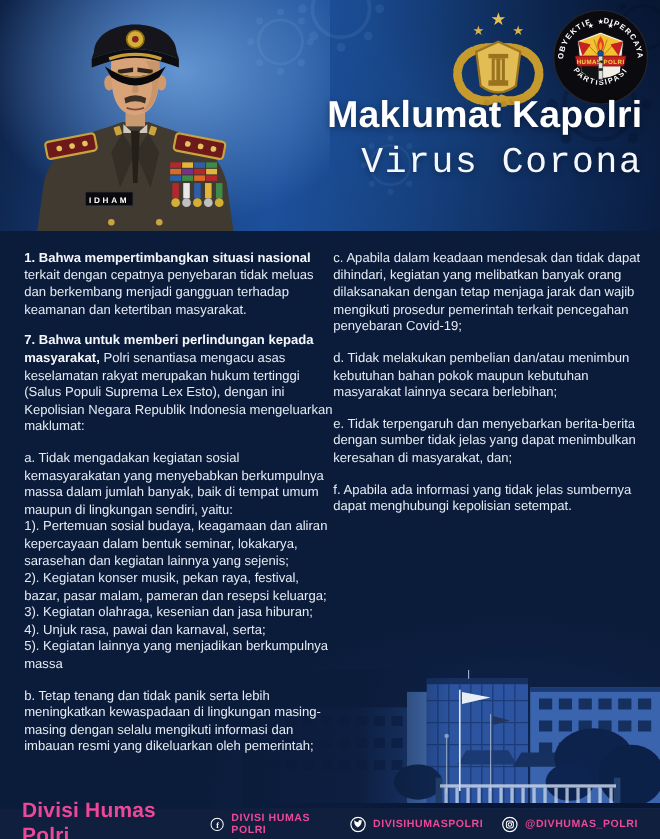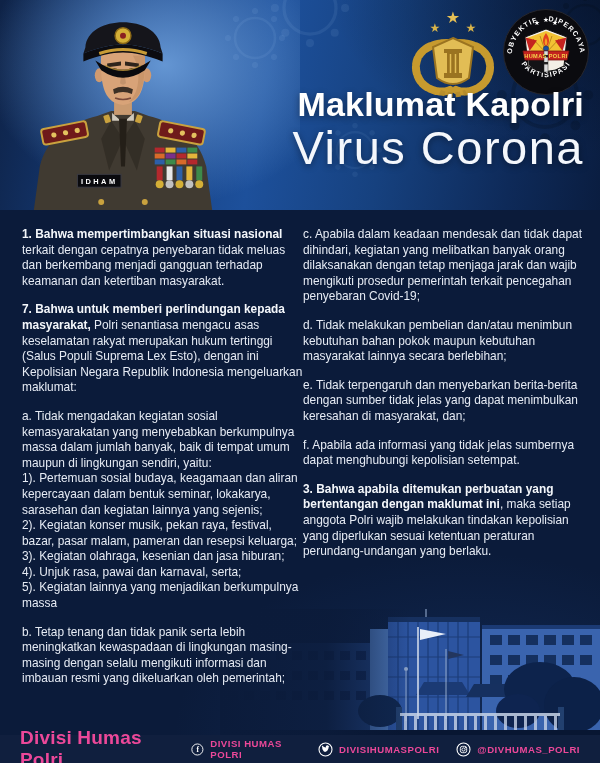--- a/index.html
+++ b/index.html
@@ -14,21 +14,21 @@
   .photo-glow{position:absolute;left:0;top:0;width:300px;height:210px;
     background:radial-gradient(250px 195px at 165px 65px,rgba(104,154,215,.95),rgba(40,82,150,0) 72%);}
   .virus-deco{position:absolute;inset:0;width:600px;height:210px;}
   .kapolri{position:absolute;left:12px;top:0;width:222px;height:210px;}
   .polri-emblem{position:absolute;left:398px;top:5px;width:110px;height:93px;}
   .humas-logo{position:absolute;left:503px;top:9px;width:86px;height:86px;}
 
   .title{position:absolute;right:16px;top:87px;text-align:right;color:#fff;
     text-shadow:0 2px 7px rgba(0,0,0,.4);margin-left:11px;}
   .title .t-bold{font-size:34px;line-height:35px;font-weight:800;letter-spacing:.2px;}
-  .title .t-light{font-size:47px;line-height:51px;font-weight:400;letter-spacing:1.5px;color:#f4f7fc;}
+  .title .t-light{font-size:33px;line-height:51px;font-weight:400;letter-spacing:1.5px;color:#f4f7fc;font-family:Liberation Mono, monospace;}
 
   
   .body-glow{position:absolute;left:0;top:210px;right:0;bottom:28px;
     background:radial-gradient(420px 260px at 78% 100%,rgba(28,66,130,.38),transparent 70%);}
   .cols{position:absolute;left:0;top:210px;right:0;bottom:28px;display:flex;
     padding:17px 16px 0 22px;z-index:2;overflow:hidden;}
   .col{flex:1;color:#e6ebf4;font-size:11.9px;line-height:1.31;}
   .para{margin:0 0 13px 0;}
   .para b{font-weight:700;color:#f4f7fb;}
   .para span{white-space:pre-line;}
@@ -349,21 +349,20 @@
 3). Kegiatan olahraga, kesenian dan jasa hiburan;
 4). Unjuk rasa, pawai dan karnaval, serta;
 5). Kegiatan lainnya yang menjadikan berkumpulnya massa</span></p>
       <p class="para"><b></b><span>b. Tetap tenang dan tidak panik serta lebih meningkatkan kewaspadaan di lingkungan masing-masing dengan selalu mengikuti informasi dan imbauan resmi yang dikeluarkan oleh pemerintah;</span></p>
     </div>
     <div class="col">
       <p class="para"><b></b><span>c. Apabila dalam keadaan mendesak dan tidak dapat dihindari, kegiatan yang melibatkan banyak orang dilaksanakan dengan tetap menjaga jarak dan wajib mengikuti prosedur pemerintah terkait pencegahan penyebaran Covid-19;</span></p>
       <p class="para"><b></b><span>d. Tidak melakukan pembelian dan/atau menimbun kebutuhan bahan pokok maupun kebutuhan masyarakat lainnya secara berlebihan;</span></p>
       <p class="para"><b></b><span>e. Tidak terpengaruh dan menyebarkan berita-berita dengan sumber tidak jelas yang dapat menimbulkan keresahan di masyarakat, dan;</span></p>
       <p class="para"><b></b><span>f. Apabila ada informasi yang tidak jelas sumbernya dapat menghubungi kepolisian setempat.</span></p>
-      <p class="para"><b>3. Bahwa apabila ditemukan perbuatan yang bertentangan dengan maklumat ini</b><span>, maka setiap anggota Polri wajib melakukan tindakan kepolisian yang diperlukan sesuai ketentuan peraturan perundang-undangan yang berlaku.</span></p>
     </div>
   </div>
 
   <div class="footer">
     <div class="brand">Divisi Humas Polri</div>
 
     <div class="social">
       <svg class="icon" viewBox="0 0 18 18">
         <circle cx="9" cy="9" r="7.8" fill="none" stroke="#fff" stroke-width="1.3"></circle>
         <text x="9.6" y="13.2" font-size="10.5" font-weight="bold" fill="#fff" text-anchor="middle" font-family="Liberation Serif, serif">f</text>

